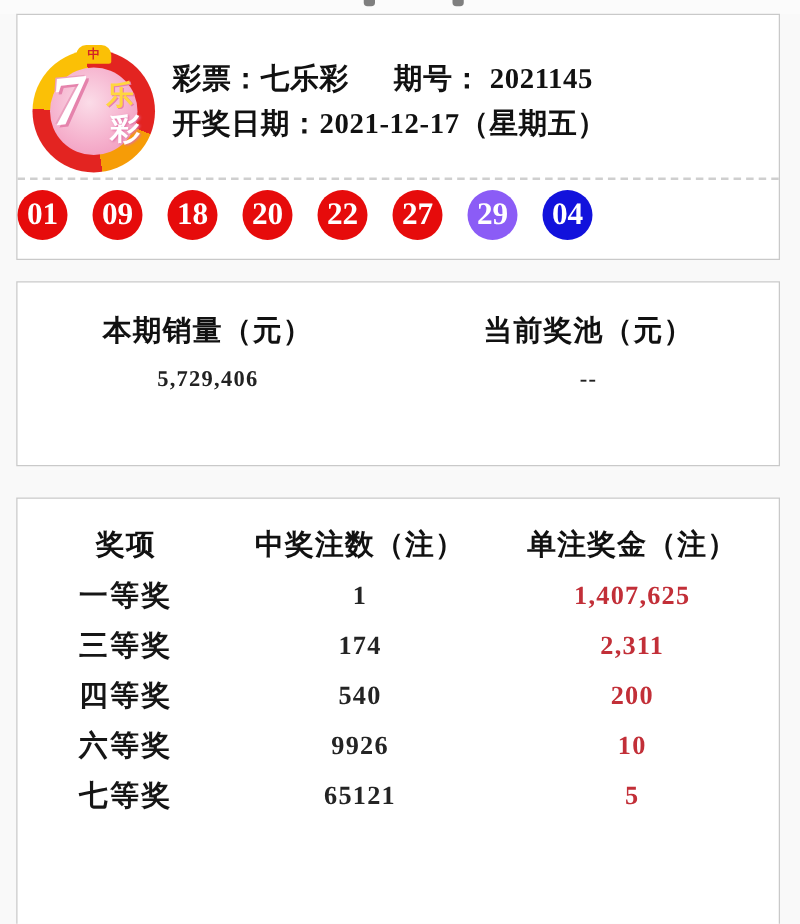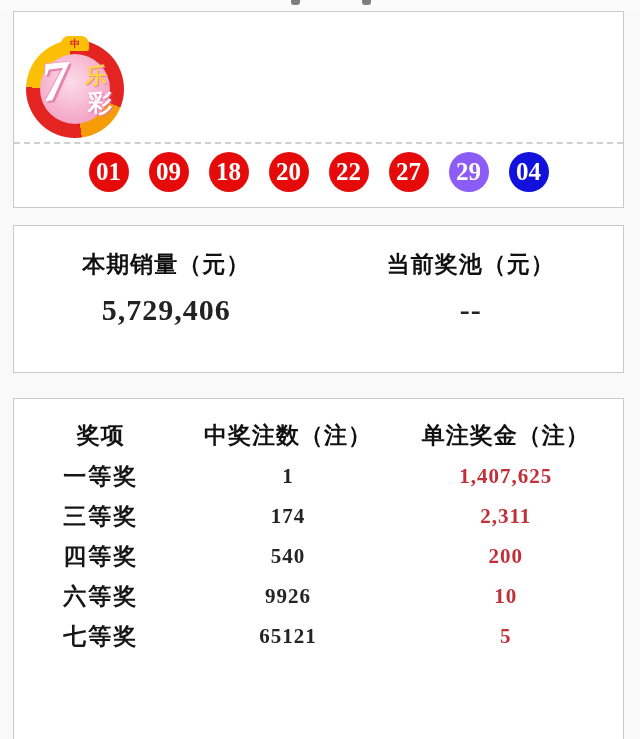--- a/index.html
+++ b/index.html
@@ -44,31 +44,31 @@
   
   .head-text{position:absolute;left:124px;top:33px;
     font-family:"Liberation Serif","DejaVu Serif",serif;
     font-weight:bold;font-size:23px;color:#111;}
   .head-line{line-height:36px;white-space:nowrap;letter-spacing:.5px;}
   .issue-part{margin-left:36px;}
 
   .dash-sep{position:absolute;top:130px;left:0;right:0;border-top:2px dashed #cfcfcf;}
 
   
-  .balls{position:absolute;top:140px;left:0;right:0;display:flex;justify-content:center;gap:20px;}
+  .balls{position:absolute;top:140px;left:0;right:0;display:flex;gap:20px;}
   .ball{width:40px;height:40px;border-radius:50%;
     display:flex;align-items:center;justify-content:center;
     color:#fff;font-family:"Liberation Serif",serif;font-weight:600;font-size:25px;}
 
   
   .sales-grid{display:grid;grid-template-columns:1fr 1fr;padding-top:23px;}
   .sales-cell{text-align:center;}
   .sales-label{font-size:23px;font-weight:bold;color:#111;letter-spacing:1px;}
   .sales-value{margin-top:13px;font-family:"Liberation Serif",serif;
-    font-size:30px;font-weight:bold;color:#222;letter-spacing:1px;}
+    font-size:18px;font-weight:bold;color:#222;letter-spacing:1px;}
 
   
   .prize-table{width:100%;border-collapse:collapse;margin-top:15px;table-layout:fixed;}
   .prize-table col.c1{width:28.5%;}
   .prize-table col.c2{width:33%;}
   .prize-table col.c3{width:38.5%;}
   .prize-table th{height:42px;font-size:23px;font-weight:bold;color:#111;
     text-align:center;letter-spacing:1px;padding:0;}
   .prize-table td{height:40px;text-align:center;padding:0;
     font-family:"Liberation Serif","DejaVu Serif",serif;font-weight:bold;}
@@ -87,20 +87,26 @@
 <div class="card card-header">
   <div class="logo">
     <div class="logo-ring"></div>
     <div class="logo-inner"></div>
     <div class="logo-seven">7</div>
     <div class="logo-le">乐</div>
     <div class="logo-cai">彩</div>
     <div class="logo-crown">中</div>
   </div>
 
+  <div class="head-text">
+    <div class="head-line">
+      <span>彩票：七乐彩</span><span class="issue-part">期号： 2021145</span>
+    </div>
+    <div class="head-line">开奖日期：2021-12-17（星期五）</div>
+  </div>
 
   <div class="dash-sep"></div>
 
   <div class="balls">
     <span class="ball" style="background: rgb(230, 11, 11);">01</span>
     <span class="ball" style="background: rgb(230, 11, 11);">09</span>
     <span class="ball" style="background: rgb(230, 11, 11);">18</span>
     <span class="ball" style="background: rgb(230, 11, 11);">20</span>
     <span class="ball" style="background: rgb(230, 11, 11); font-family: Liberation Serif, serif;">22</span>
     <span class="ball" style="background: rgb(230, 11, 11);">27</span>

